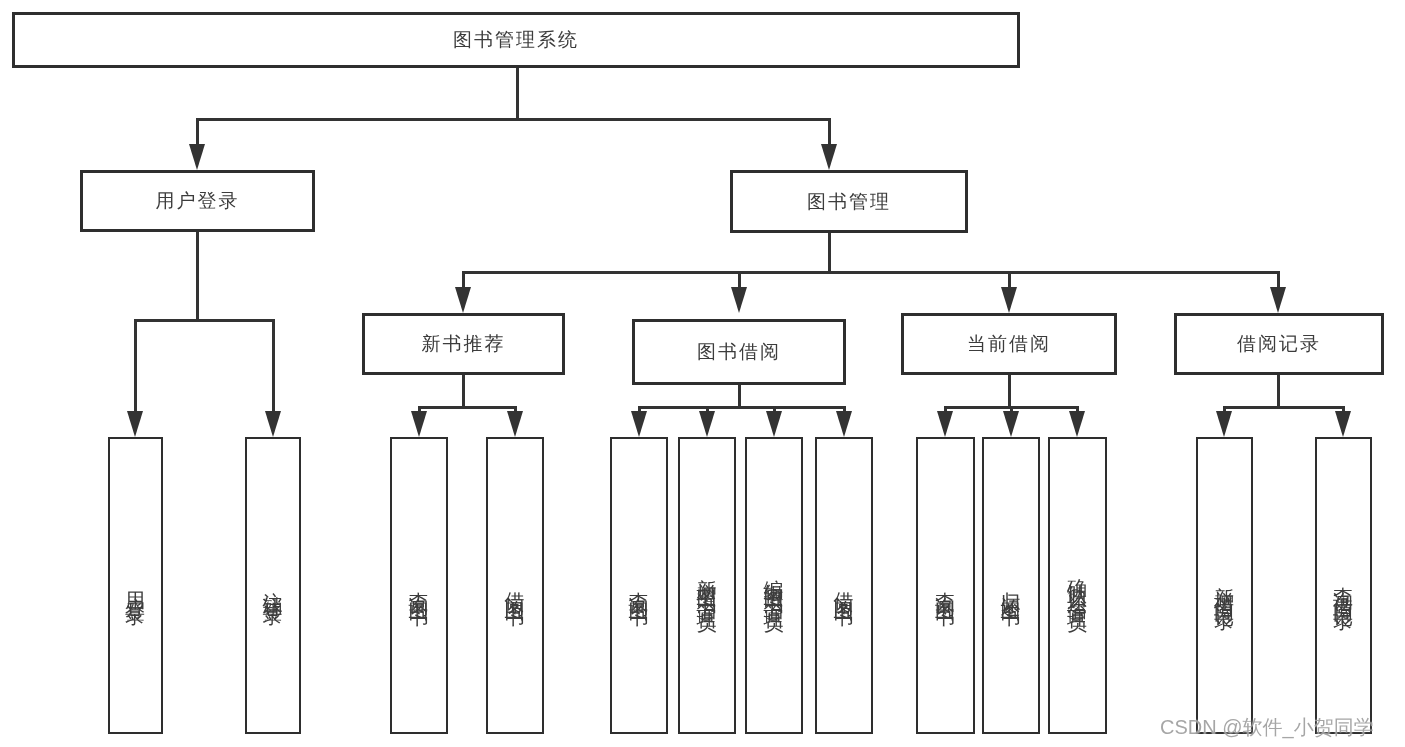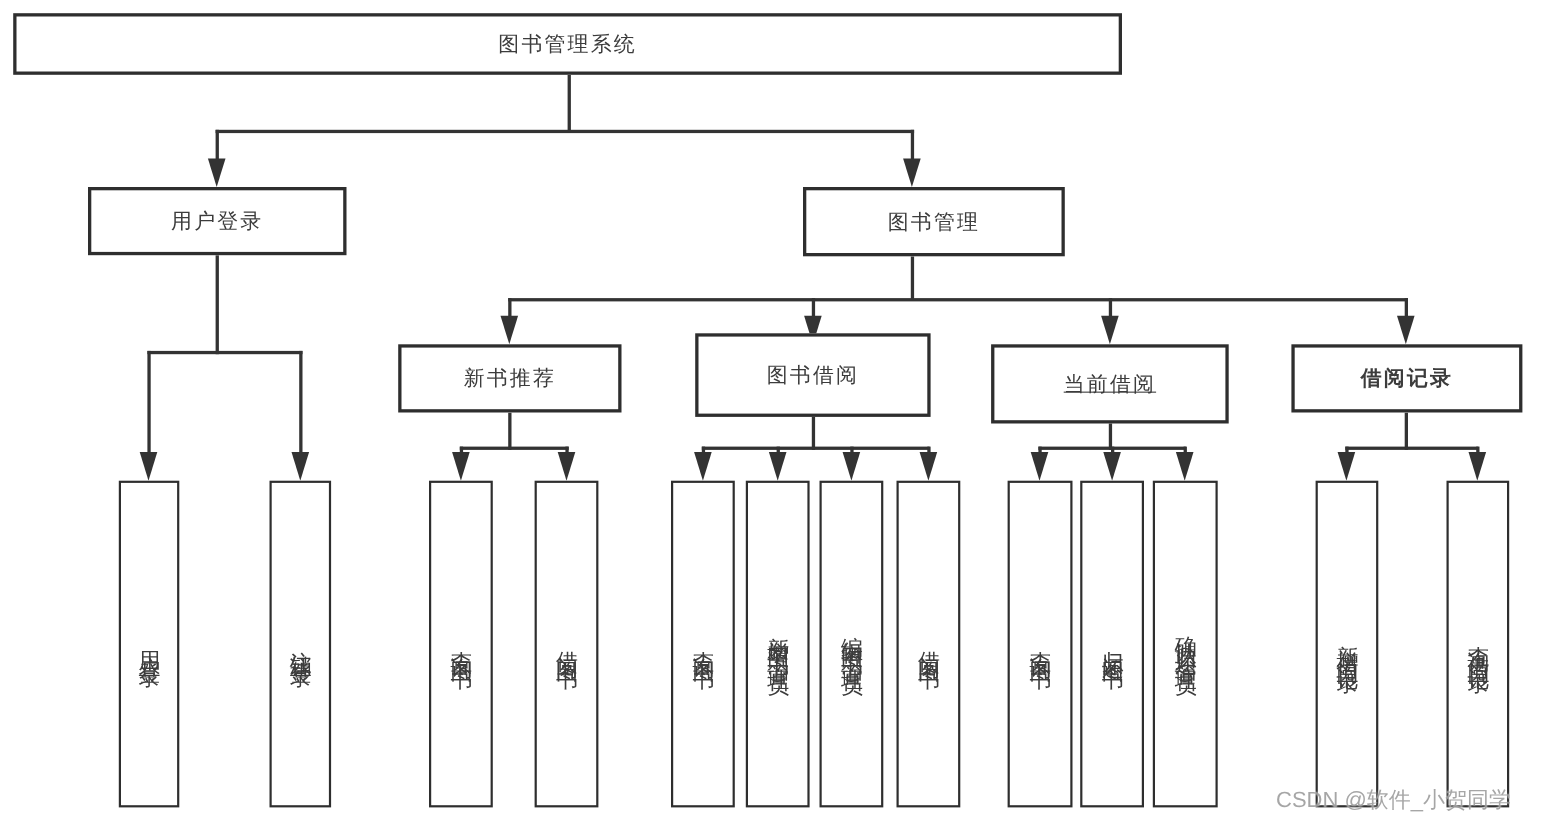--- a/index.html
+++ b/index.html
@@ -71,23 +71,23 @@
   <div class="vline" style="left:462px; top:271px; height:20px;"></div>
   <div class="arrow" style="left:455px; top:287px;"></div>
   <div class="vline" style="left:738px; top:271px; height:20px;"></div>
   <div class="arrow" style="left:731px; top:287px;"></div>
   <div class="vline" style="left:1008px; top:271px; height:20px;"></div>
   <div class="arrow" style="left:1001px; top:287px;"></div>
   <div class="vline" style="left:1277px; top:271px; height:20px;"></div>
   <div class="arrow" style="left:1270px; top:287px;"></div>
 
   <div class="hbox" style="left:362px; top:313px; width:203px; height:62px;text-align:right;">新书推荐</div>
-  <div class="hbox" style="left:632px; top:303px; width:214px; height:76px;">图书借阅</div>
-  <div class="hbox" style="left:901px; top:313px; width:216px; height:72px;text-decoration:underline;">当前借阅</div>
-  <div class="hbox" style="left:1174px; top:313px; width:210px; height:62px;font-weight:bold;">借阅记录</div>
+  <div class="hbox" style="left:632px; top:319px; width:214px; height:66px;">图书借阅</div>
+  <div class="hbox" style="left:901px; top:313px; width:216px; height:62px;">当前借阅</div>
+  <div class="hbox" style="left:1174px; top:313px; width:210px; height:62px;">借阅记录</div>
 
   <div class="vline" style="left:462px; top:375px; height:34px;"></div>
   <div class="hline" style="left:418px; top:406px; width:99px;"></div>
   <div class="vline" style="left:418px; top:406px; height:7px;"></div>
   <div class="arrow" style="left:411px; top:411px;"></div>
   <div class="vline" style="left:514px; top:406px; height:7px;"></div>
   <div class="arrow" style="left:507px; top:411px;"></div>
 
   <div class="vline" style="left:738px; top:375px; height:34px;"></div>
   <div class="hline" style="left:638px; top:406px; width:207px;"></div>

